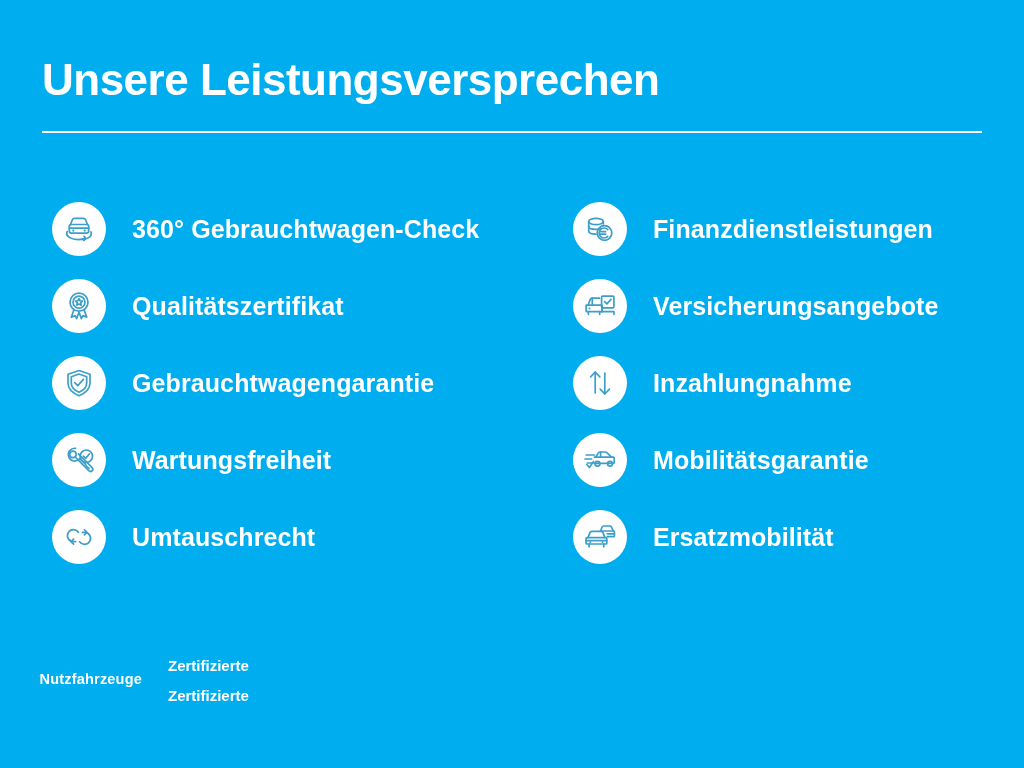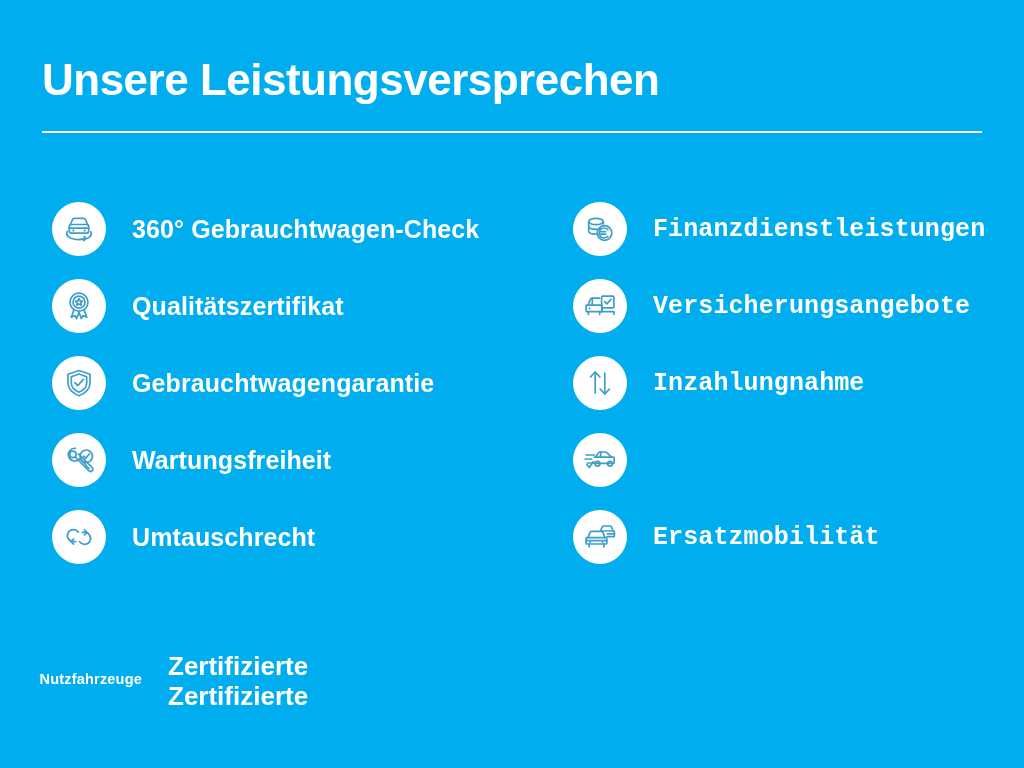--- a/index.html
+++ b/index.html
@@ -42,21 +42,21 @@
     height: 2px;
     background: #ffffff;
   }
 
   
   .column {
     position: absolute;
     top: 202px;
   }
   .col-left  { left: 52px; }
-  .col-right { left: 573px; font-family: Liberation Mono, monospace; }
+  .col-right { left: 573px; }
 
   .promise-row {
     display: flex;
     align-items: center;
     height: 54px;
     margin-bottom: 23px;
   }
 
   .icon-circle {
     flex: 0 0 auto;
@@ -123,21 +123,21 @@
     margin-top: 6px;
     font-size: 14.5px;
     font-weight: bold;
     color: #ffffff;
     letter-spacing: 0.2px;
     white-space: nowrap;
   }
   .brand-text {
     margin-left: 26px;
     margin-top: 11px;
-    font-size: 26px;
+    font-size: 15px;
     font-weight: bold;
     color: #ffffff;
     line-height: 30px;
     white-space: nowrap;
   }
 </style>
 </head>
 <body>
 
 <div id="page">
@@ -270,20 +270,21 @@
           <path d="M11.4 14.2 H30.3 Q31.2 14.2 31.2 15.1 V19.4 Q31.2 20.3 30.3 20.3 H11.0"></path>
           <circle cx="14.5" cy="20.8" r="2.4"></circle>
           <circle cx="27.0" cy="20.8" r="2.4"></circle>
           <line x1="17.6" y1="9.0" x2="17.6" y2="14.2"></line>
           <line x1="3.2" y1="12.0" x2="11.4" y2="12.0"></line>
           <line x1="2.0" y1="16.0" x2="8.6" y2="16.0"></line>
           <line x1="4.4" y1="20.0" x2="9.6" y2="20.0"></line>
           <path d="M3.9 21.5 L6.3 24.5 L10.6 18.6"></path>
         </svg>
       </span>
+      <span class="promise-label">Mobilitätsgarantie</span>
     </div>
 
     <div class="promise-row">
       <span class="icon-circle">
         <svg viewBox="0 0 34 34">
           <path d="M17.6 11.0 L19.1 7.0 Q19.5 6.0 20.6 6.0 L27.0 6.0 Q28.0 6.0 28.5 7.0 L30.2 11.0"></path>
           <path d="M17.2 11.0 H30.7 Q31.4 11.0 31.4 11.7 V16.0 Q31.4 16.7 30.7 16.7 H24.3"></path>
           <line x1="24.3" y1="13.8" x2="31.4" y2="13.8"></line>
           <path d="M5.0 17.6 L7.0 12.4 Q7.5 11.3 8.7 11.3 L18.2 11.3 Q19.4 11.3 19.9 12.4 L21.9 17.6"></path>
           <path d="M3.9 17.6 H23.0 Q23.8 17.6 23.8 18.4 V23.2 Q23.8 24.0 23.0 24.0 H3.9 Q3.1 24.0 3.1 23.2 V18.4 Q3.1 17.6 3.9 17.6 Z"></path>

